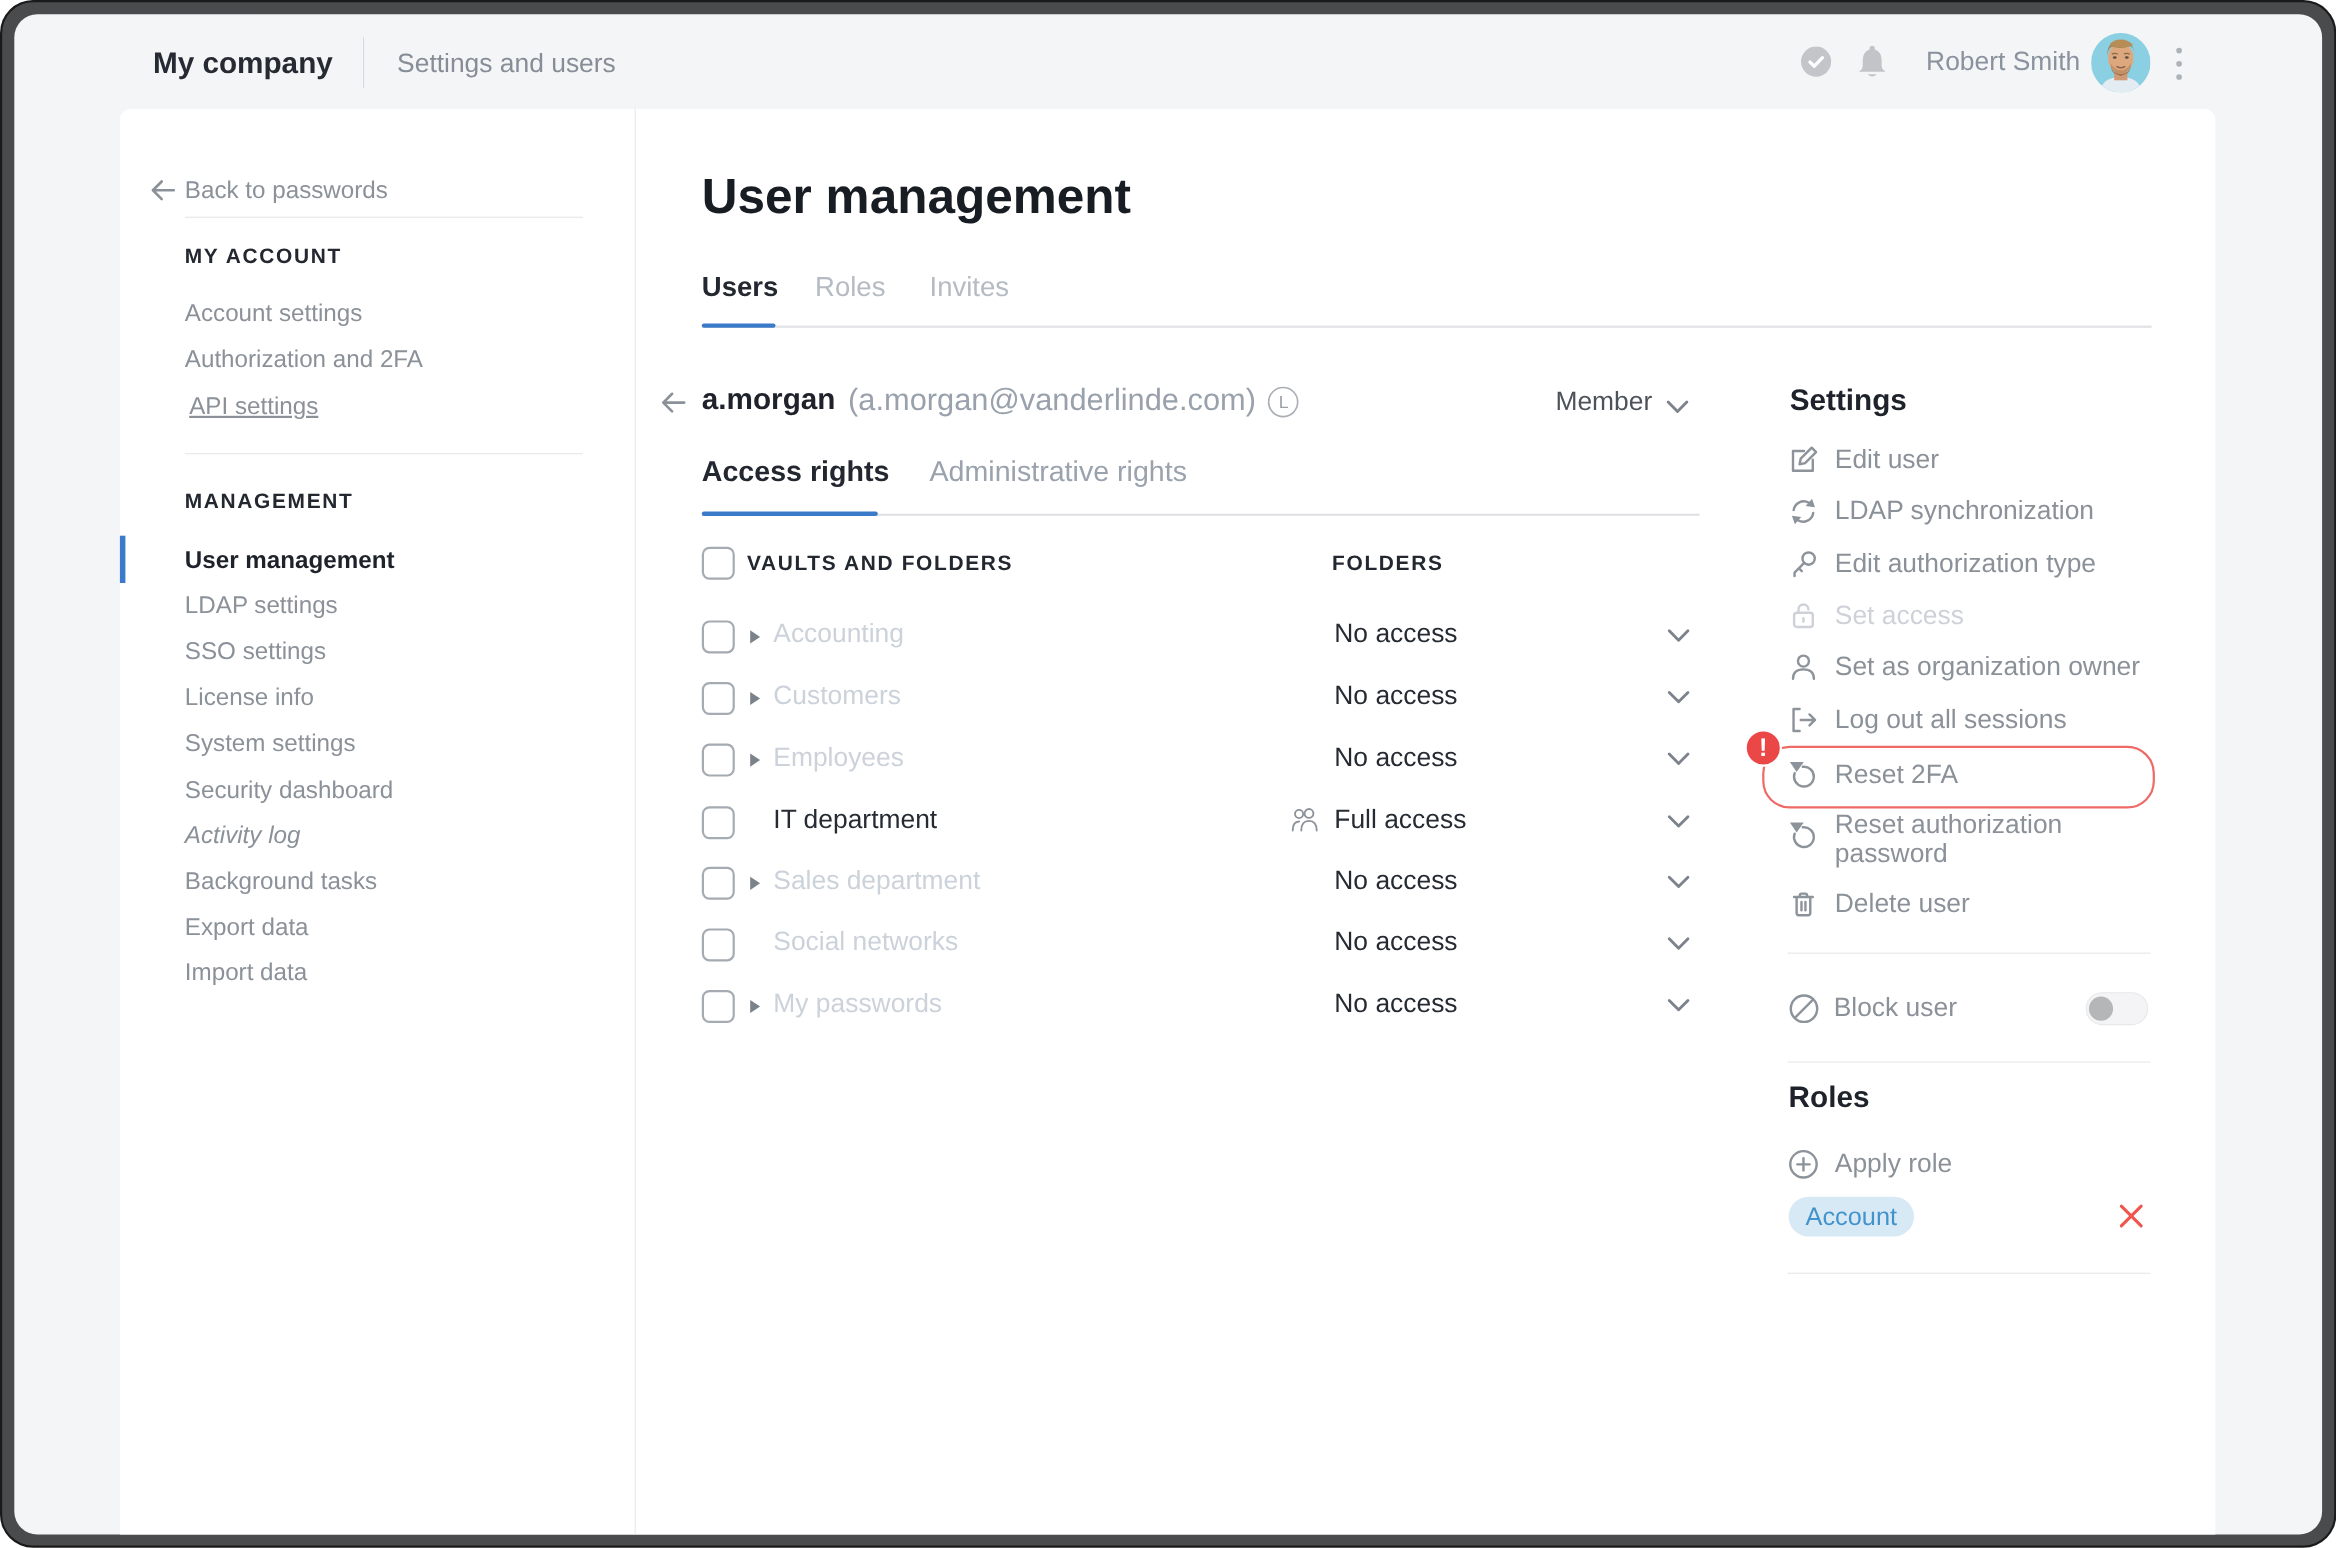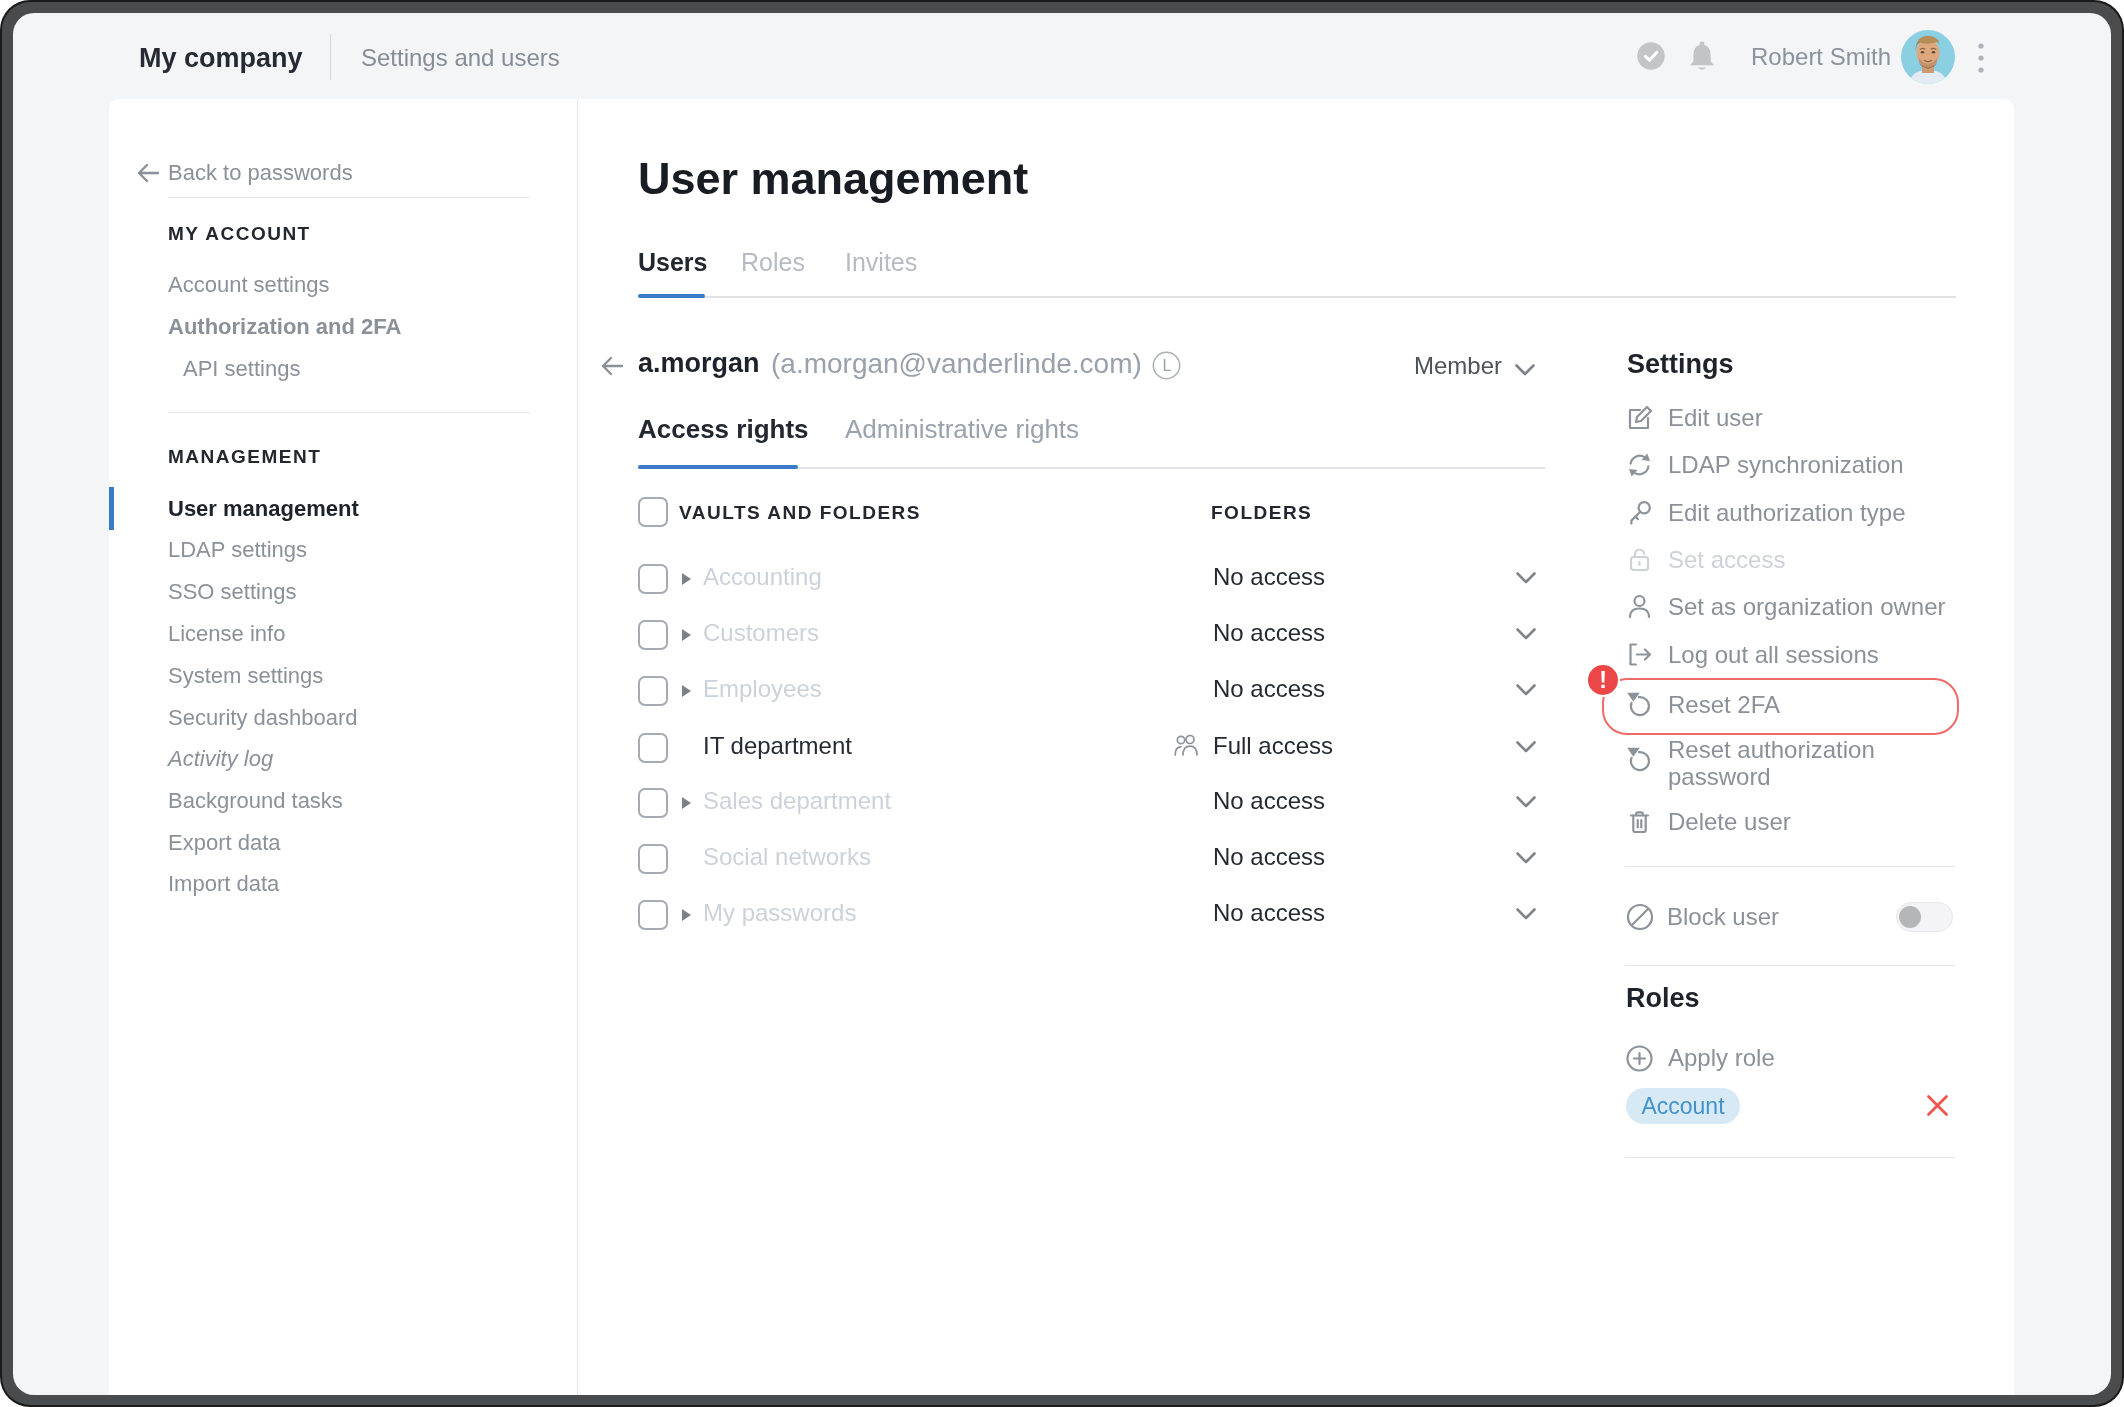--- a/index.html
+++ b/index.html
@@ -94,24 +94,24 @@
   </div>
 <div class="hr" style="left:168px; top:197px; width:362px;"></div>
 
 <div class="abs cap" style="left:168px; top:234px;">
     <span class="cv abs" style="left:0;">MY ACCOUNT</span>
   </div>
 <div class="abs gray side" style="left:168px; top:285px;">
     <span class="cv abs" style="left:0;">Account settings</span>
   </div>
 <div class="abs gray side" style="left:168px; top:327px;">
-    <span class="cv abs" style="left:0;font-weight:bold;">Authorization and 2FA</span>
+    <span class="cv abs" style="left:0;">Authorization and 2FA</span>
   </div>
 <div class="abs gray side" style="left:168px; top:369px;">
-    <span class="cv abs" style="left:15px;">API settings</span>
+    <span class="cv abs" style="left:4px;text-decoration:underline;">API settings</span>
   </div>
 <div class="hr" style="left:168px; top:412px; width:362px;"></div>
 
 <div class="abs cap" style="left:168px; top:457px;">
     <span class="cv abs" style="left:0;">MANAGEMENT</span>
   </div>
 <div class="abs" style="left:109px; top:487px; width:5px; height:43px; background:#3b79c9;"></div>
 <div class="abs side" style="left:168px; top:509px; font-weight:bold; color:#1e232b;">
     <span class="cv abs" style="left:0;">User management</span>
   </div>

